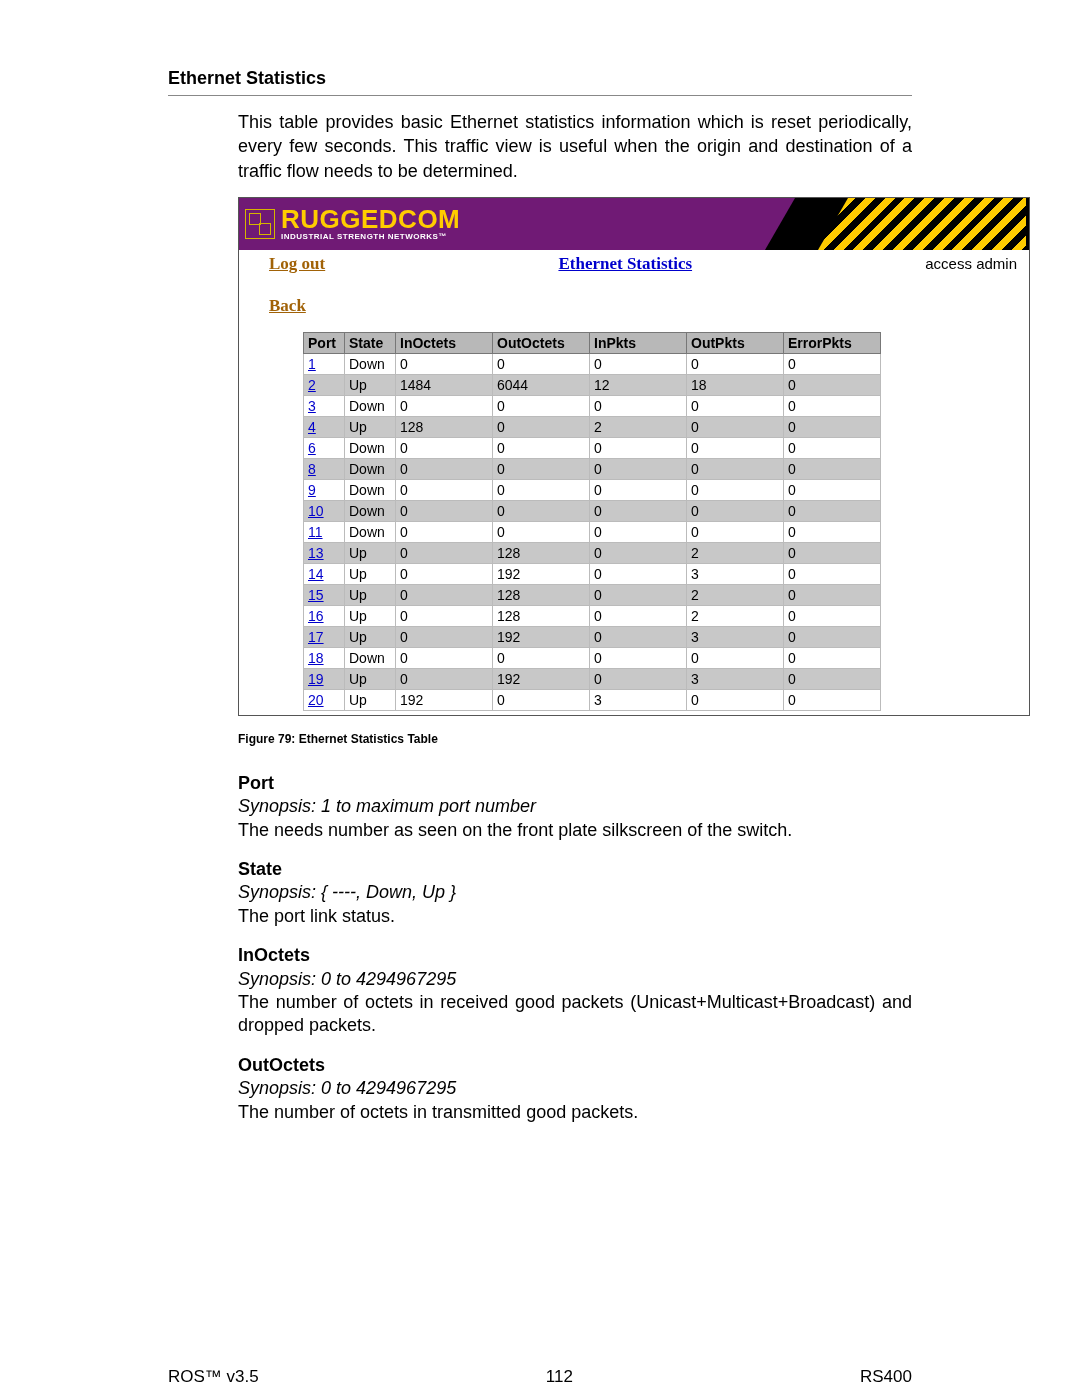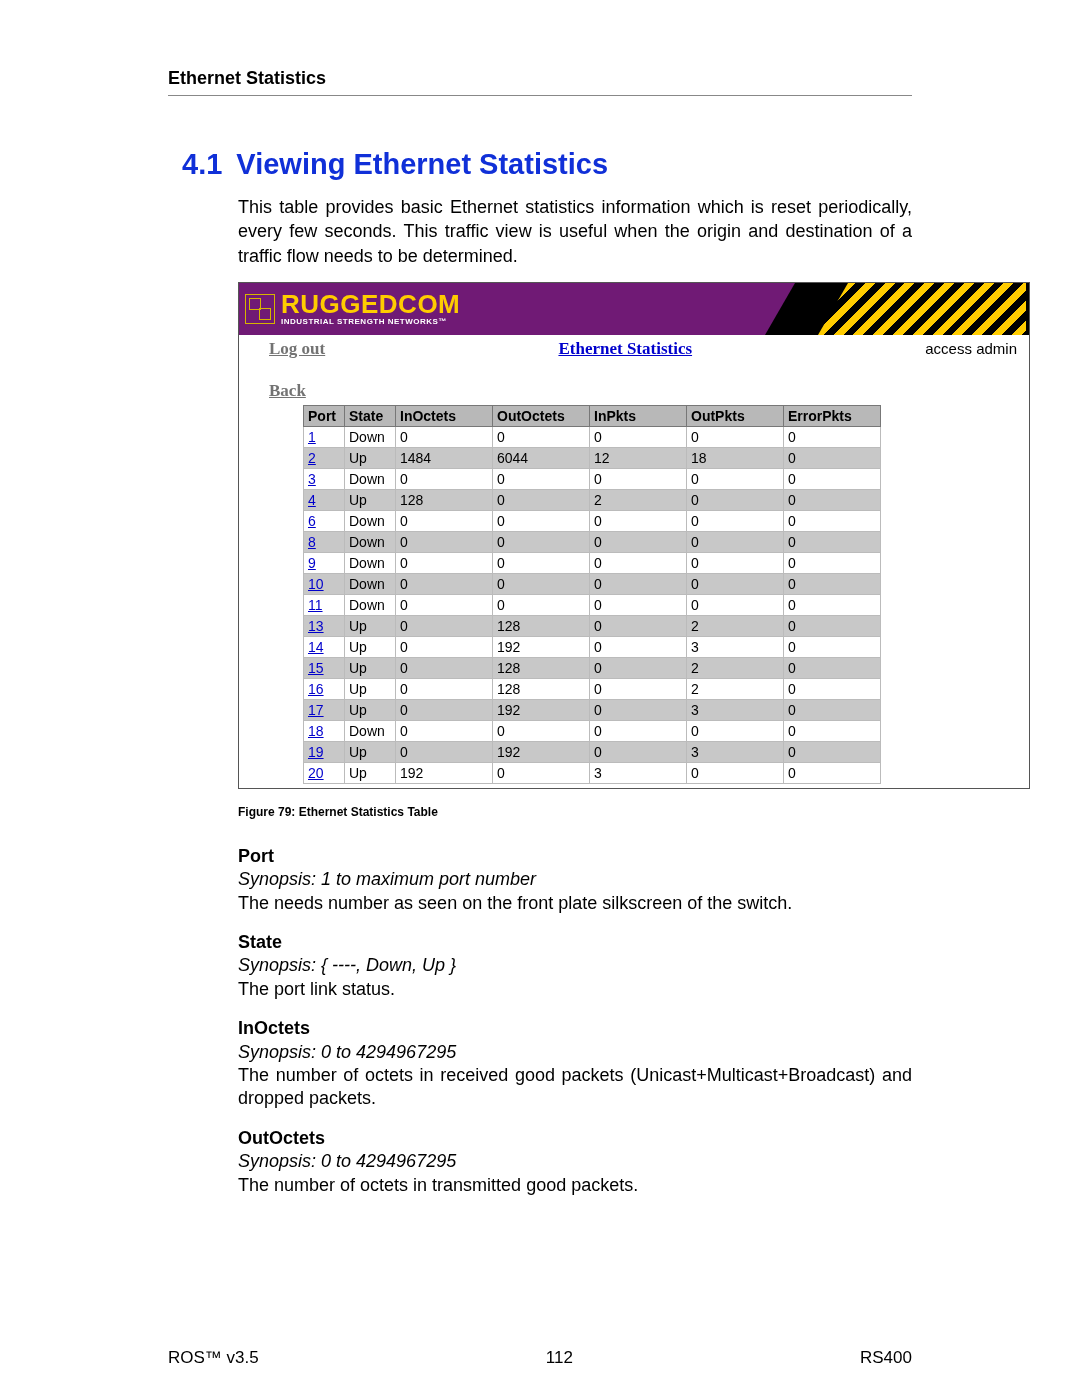--- a/index.html
+++ b/index.html
@@ -131,39 +131,39 @@
     transform: skewX(-30deg);
   }
   .sub-bar {
     display: flex;
     justify-content: space-between;
     align-items: center;
     padding: 4px 12px 6px 30px;
     font-family: "Times New Roman", serif;
   }
   .link-blue {
-    color: #737373;
+    color: #a16207;
     font-weight: bold;
     text-decoration: underline;
     font-size: 17px;
   }
   .page-title-center {
     color: #0000cc;
     font-weight: bold;
     text-decoration: underline;
     font-size: 17px;
   }
   .access-label {
     color: #000;
     font-family: Arial, sans-serif;
     font-size: 15px;
     text-align: right;
   }
   .back-row {
-    padding: 16px 30px 4px 30px;
+    padding: 16px 30px 16px 30px;
     font-family: "Times New Roman", serif;
   }
   .stats-table-wrap {
     padding: 0 0 4px 64px;
   }
   table.stats {
     border-collapse: collapse;
     font-family: Arial, sans-serif;
     font-size: 14px;
   }
@@ -203,36 +203,33 @@
   .field-title {
     font-weight: bold;
   }
   .synopsis {
     font-style: italic;
   }
   .footer-row {
     position: absolute;
     left: 72px;
     right: 72px;
-    bottom: 45px;
+    bottom: 26px;
     display: flex;
     justify-content: space-between;
     font-size: 17px;
   }
 </style>
 </head>
 <body>
 
 <div class="page">
 
   <div class="header-title">Ethernet Statistics</div>
 
-  <div class="section-heading">
-    <span class="num">4.1</span><span>Viewing Ethernet Statistics</span>
-  </div>
 
   <div class="intro-paragraph">This table provides basic Ethernet statistics information which is reset periodically, every few seconds. This traffic view is useful when the origin and destination of a traffic flow needs to be determined.</div>
 
   <div class="screenshot-wrap">
     <div class="black-bar">
       <div class="logo-block">
         <div class="logo-mark"></div>
         <div class="logo-text-wrap">
           <div class="brand">RUGGEDCOM</div>
           <div class="brand-sub">INDUSTRIAL STRENGTH NETWORKS™</div>

